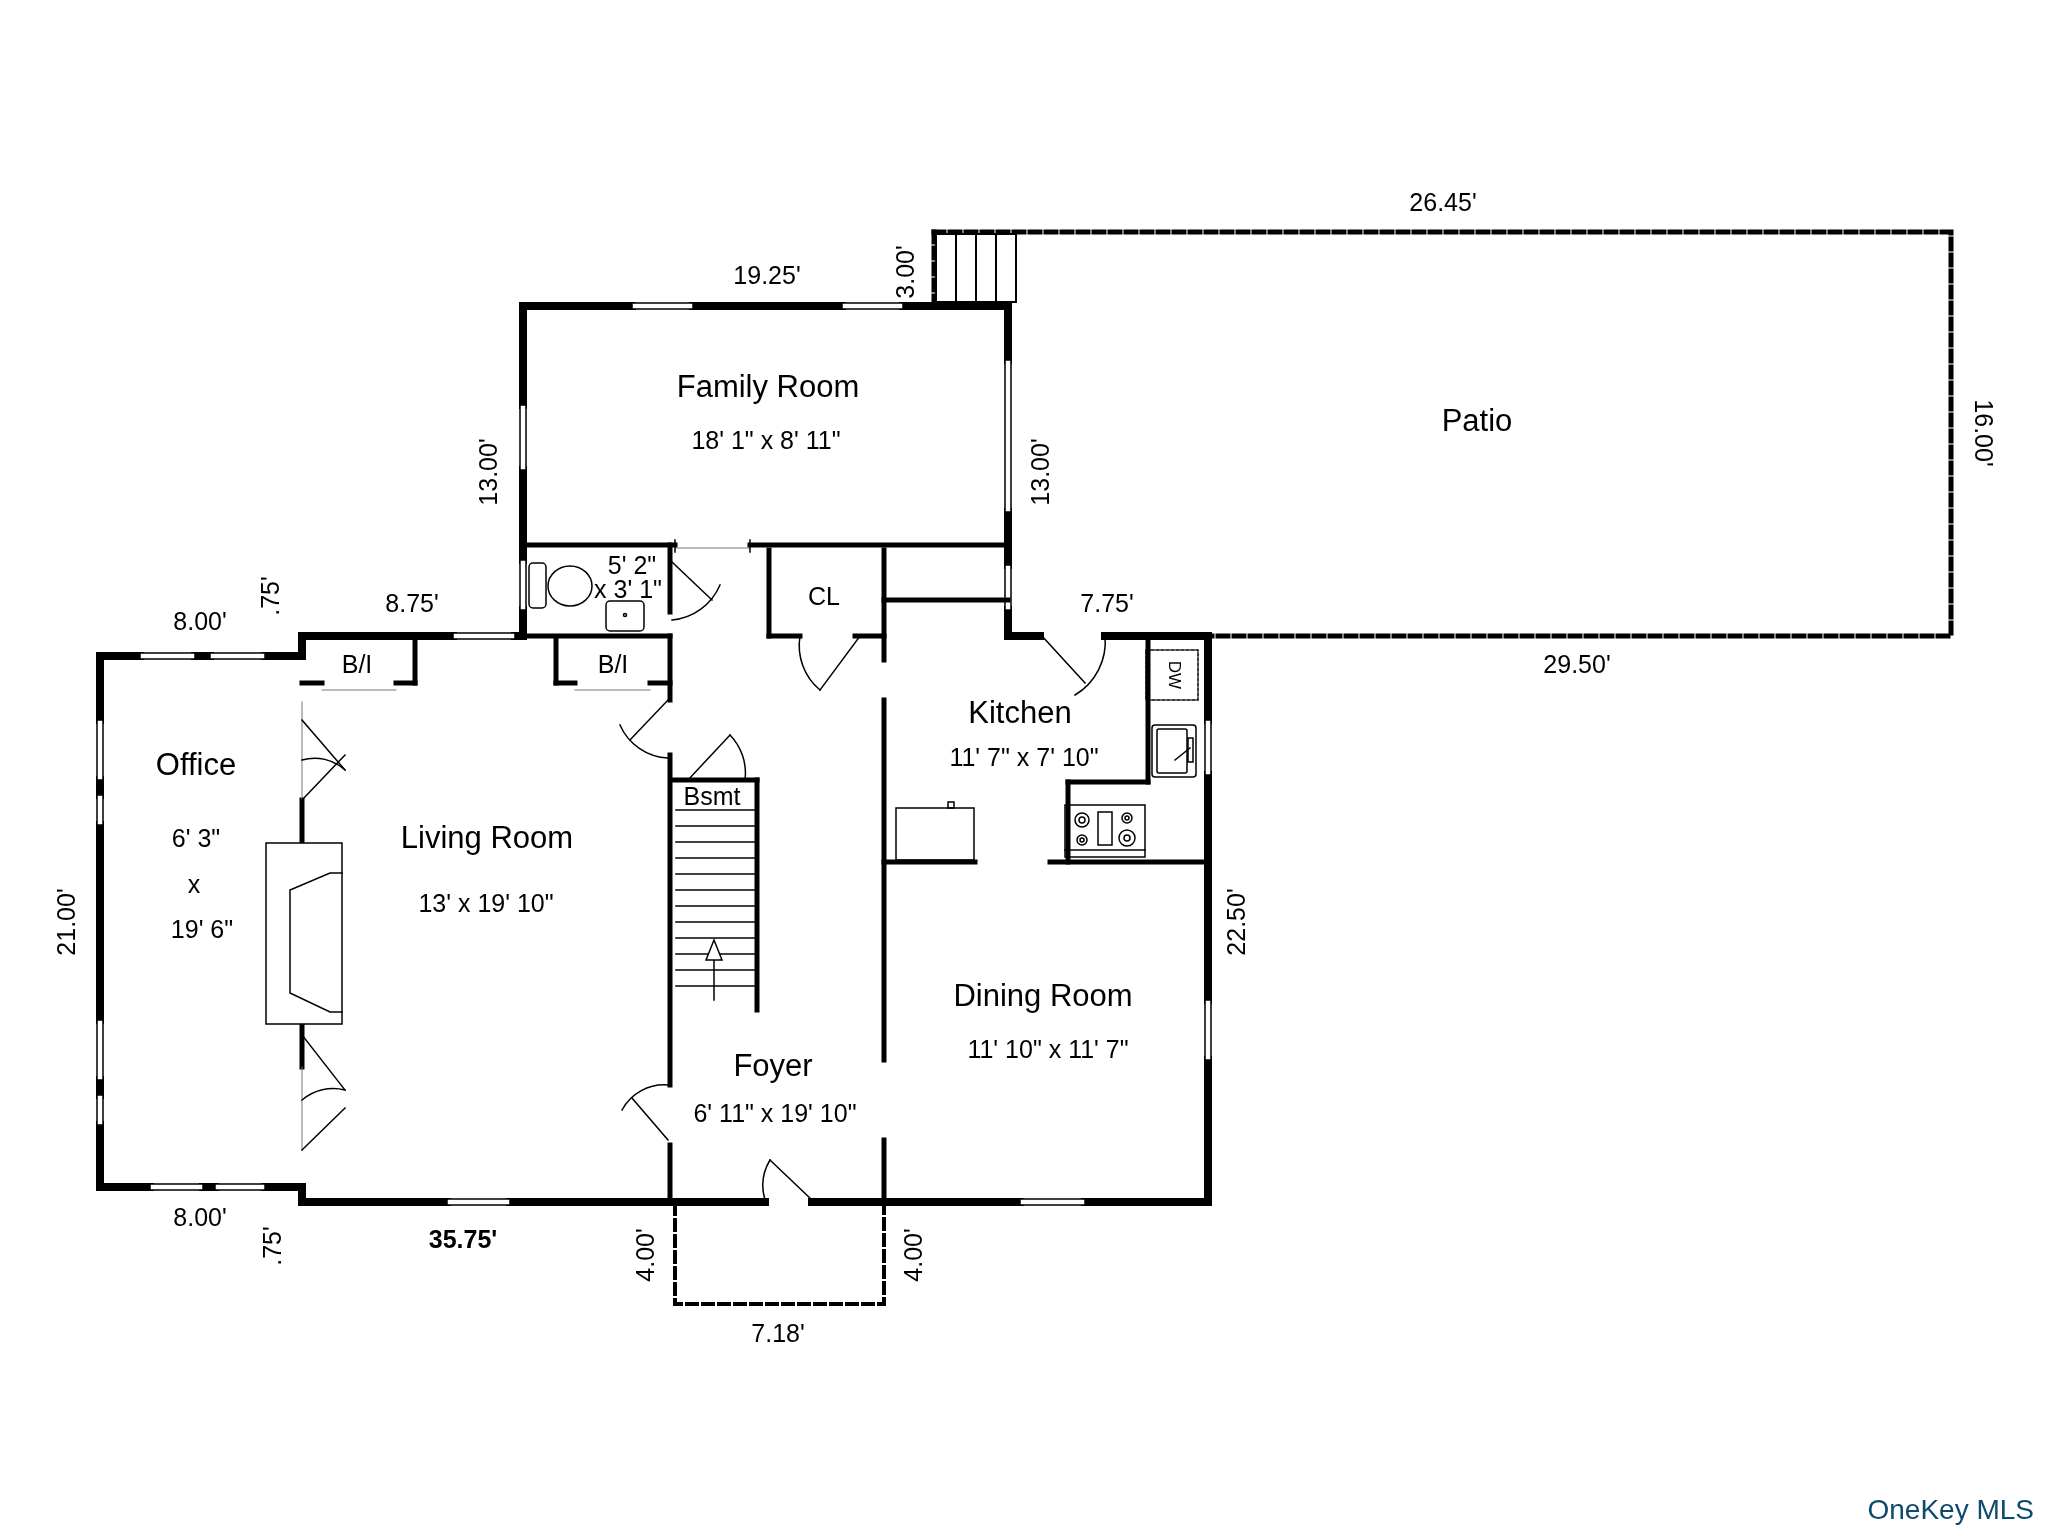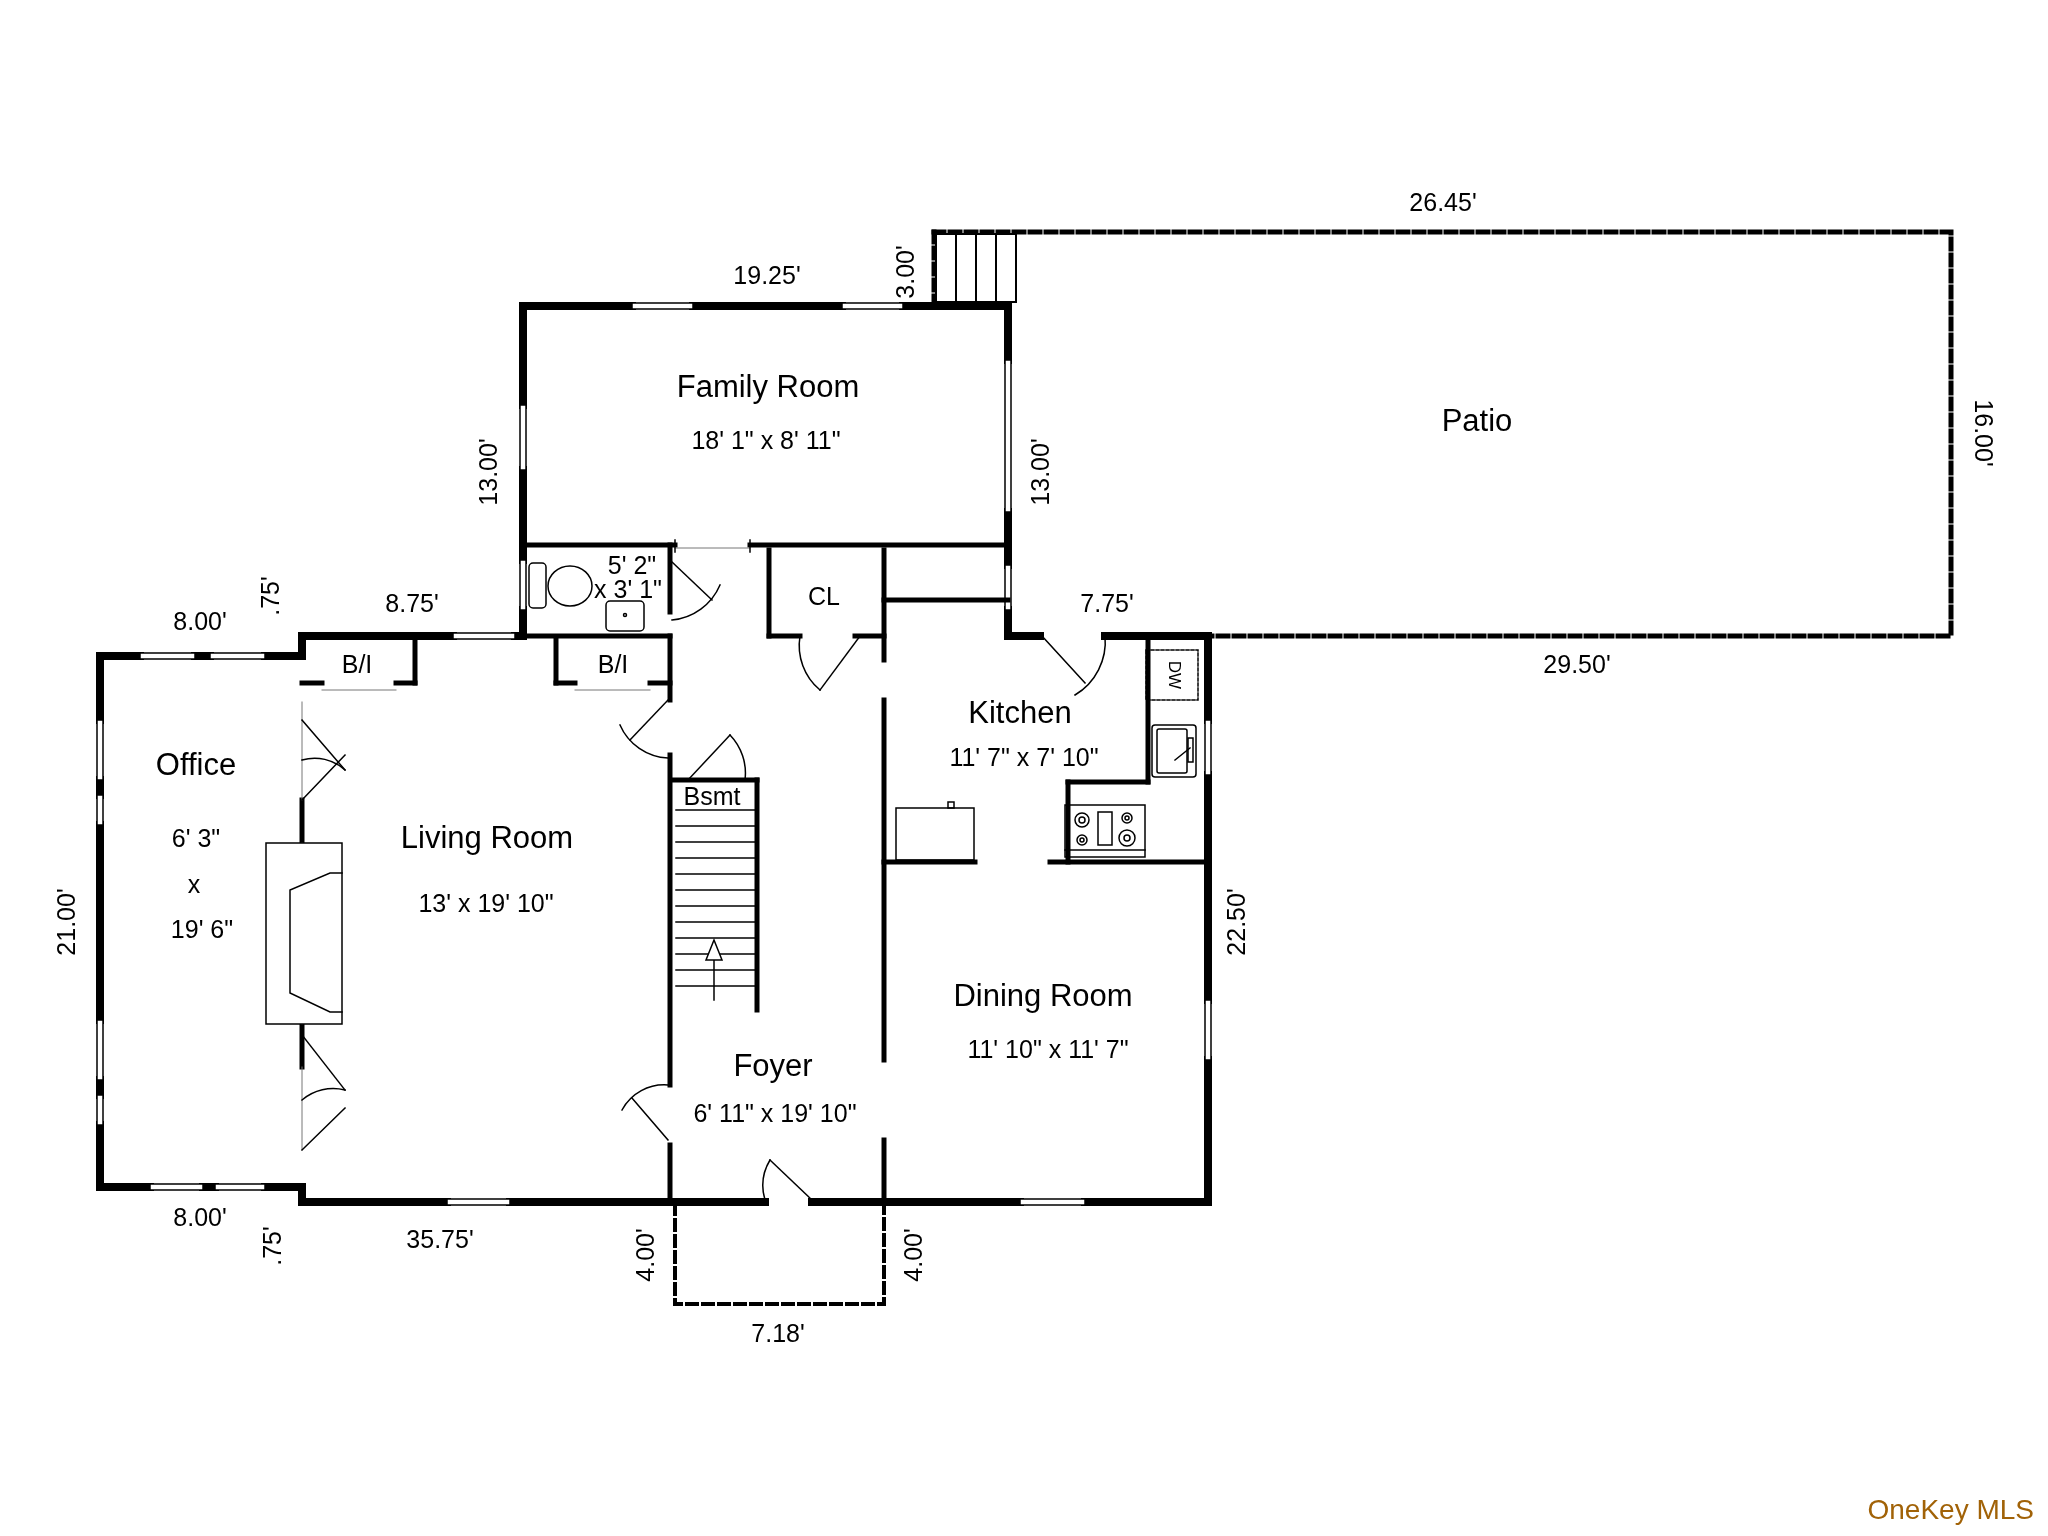--- a/index.html
+++ b/index.html
@@ -6,21 +6,21 @@
   #canvas { position:relative; width:2048px; height:1536px; background:#ffffff; overflow:hidden;
     font-family:"Liberation Sans", "DejaVu Sans", sans-serif; color:#000; }
   #plan { position:absolute; left:0; top:0; }
   .lbl { position:absolute; white-space:nowrap; transform:translate(-50%,-50%); line-height:1; }
   .title { font-size:62px; transform:none; }
   .room { font-size:31px; }
   .dim { font-size:25px; }
   .small { font-size:23px; }
   .vert { transform:translate(-50%,-50%) rotate(-90deg); }
   .vertcw { transform:translate(-50%,-50%) rotate(90deg); }
-  .watermark { position:absolute; right:14px; bottom:10px; font-size:28px; color:#a16207; transform:none; }
+  .watermark { position:absolute; right:14px; bottom:10px; font-size:28px; color:#0c4a6e; transform:none; }
 </style>
 </head>
 <body>
 
 <div id="canvas">
 
   <svg id="plan" width="2048" height="1536" viewBox="0 0 2048 1536">
     <g stroke="#000" fill="none" stroke-linecap="square">
 
       <g stroke-width="5" stroke-dasharray="10 6">
@@ -291,19 +291,19 @@
   <div class="lbl dim vertcw" style="left:1983px; top:433px;">16.00'</div>
   <div class="lbl dim" style="left:1577px; top:664px;">29.50'</div>
   <div class="lbl dim" style="left:1107px; top:603px;">7.75'</div>
   <div class="lbl dim" style="left:200px; top:621px;">8.00'</div>
   <div class="lbl dim vert" style="left:270px; top:596px;">.75'</div>
   <div class="lbl dim" style="left:412px; top:603px;">8.75'</div>
   <div class="lbl dim vert" style="left:66px; top:922px;">21.00'</div>
   <div class="lbl dim vert" style="left:1236px; top:922px;">22.50'</div>
   <div class="lbl dim" style="left:200px; top:1217px;">8.00'</div>
   <div class="lbl dim vert" style="left:272px; top:1246px;">.75'</div>
-  <div class="lbl dim" style="left:440px; top:1239px;">35.75'</div>
+  <div class="lbl dim" style="left:463px; top:1239px;font-weight:bold;">35.75'</div>
   <div class="lbl dim vert" style="left:645px; top:1255px;">4.00'</div>
   <div class="lbl dim vert" style="left:913px; top:1255px;">4.00'</div>
   <div class="lbl dim" style="left:778px; top:1333px;">7.18'</div>
 
   <div class="watermark">OneKey MLS</div>
 </div>
 
 </body></html>

